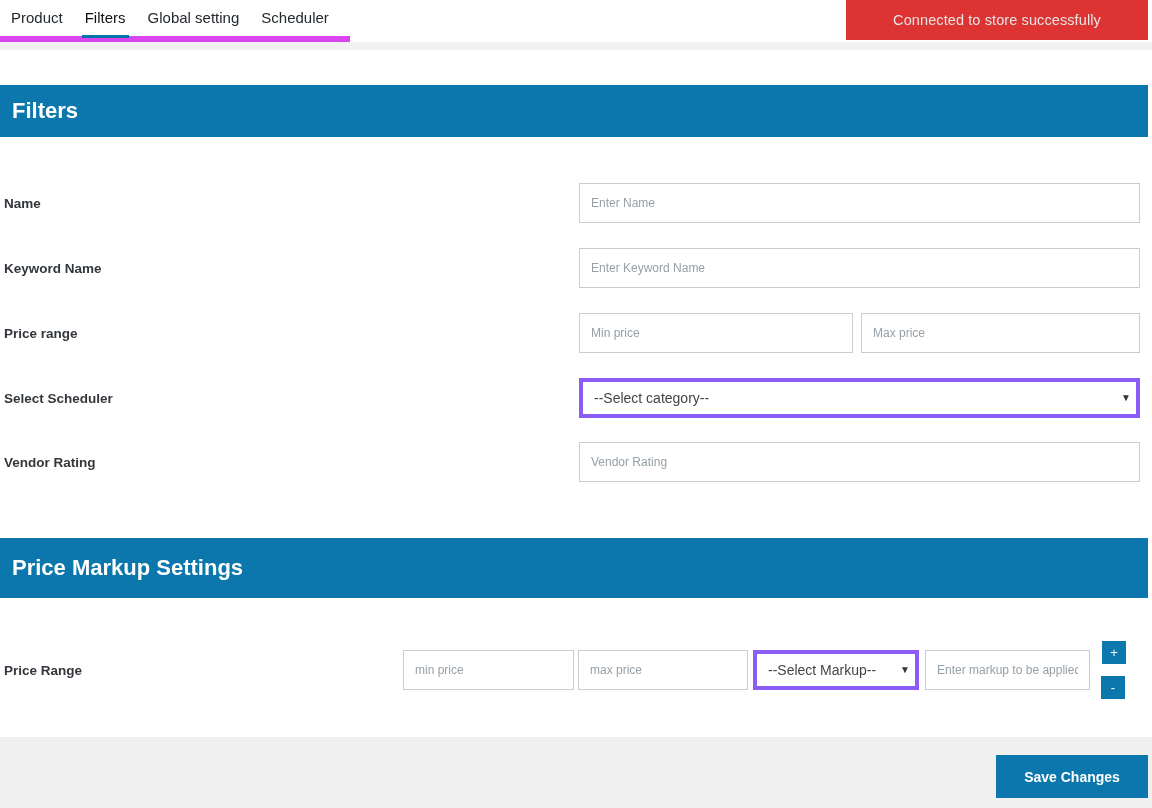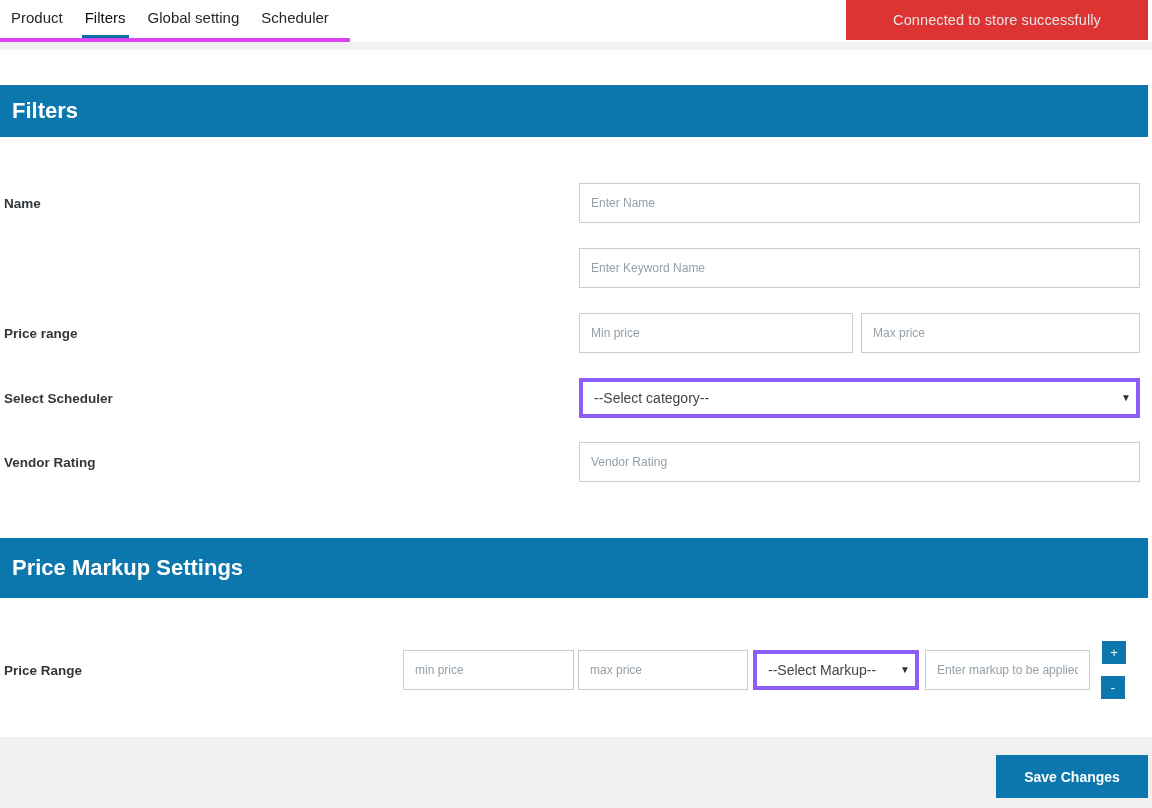--- a/index.html
+++ b/index.html
@@ -27,21 +27,21 @@
     height: 42px;
     background: #ffffff;
   }
   .nav-tabs {
     position: absolute;
     left: 0; top: 0;
     height: 42px;
     width: 350px;
     display: flex;
     align-items: flex-start;
-    border-bottom: 4px solid #d946ef;
+    border-bottom: 6px solid #d946ef;
   }
   .nav-tab {
     position: relative;
     padding: 8px 11px 10px 11px;
     font-size: 15px;
     color: #23282d;
     line-height: 20px;
     cursor: pointer;
     white-space: nowrap;
     background: transparent;
@@ -245,20 +245,21 @@
   <div class="panel-header" id="filters-header">
     <span class="ph-title">Filters</span>
   </div>
 
   <div class="form-row" id="row-name">
     <span class="form-label">Name</span>
     <input class="txt in-full" type="text" placeholder="Enter Name" style="">
   </div>
 
   <div class="form-row" id="row-keyword">
+    <span class="form-label">Keyword Name</span>
     <input class="txt in-full" type="text" placeholder="Enter Keyword Name" style="">
   </div>
 
   <div class="form-row" id="row-price">
     <span class="form-label">Price range</span>
     <input class="txt in-half-l" type="text" placeholder="Min price" style="">
     <input class="txt in-half-r" type="text" placeholder="Max price" style="">
   </div>
 
   <div class="form-row" id="row-category">

